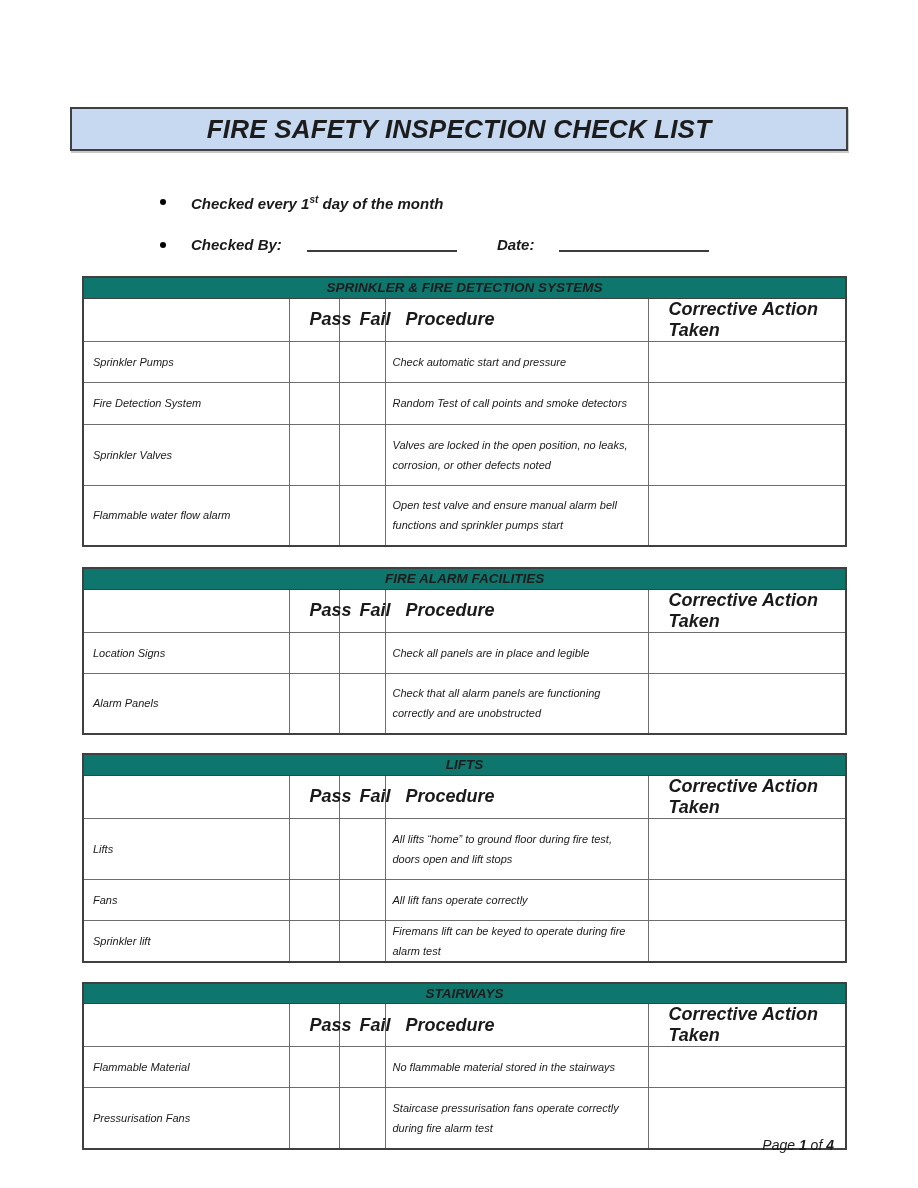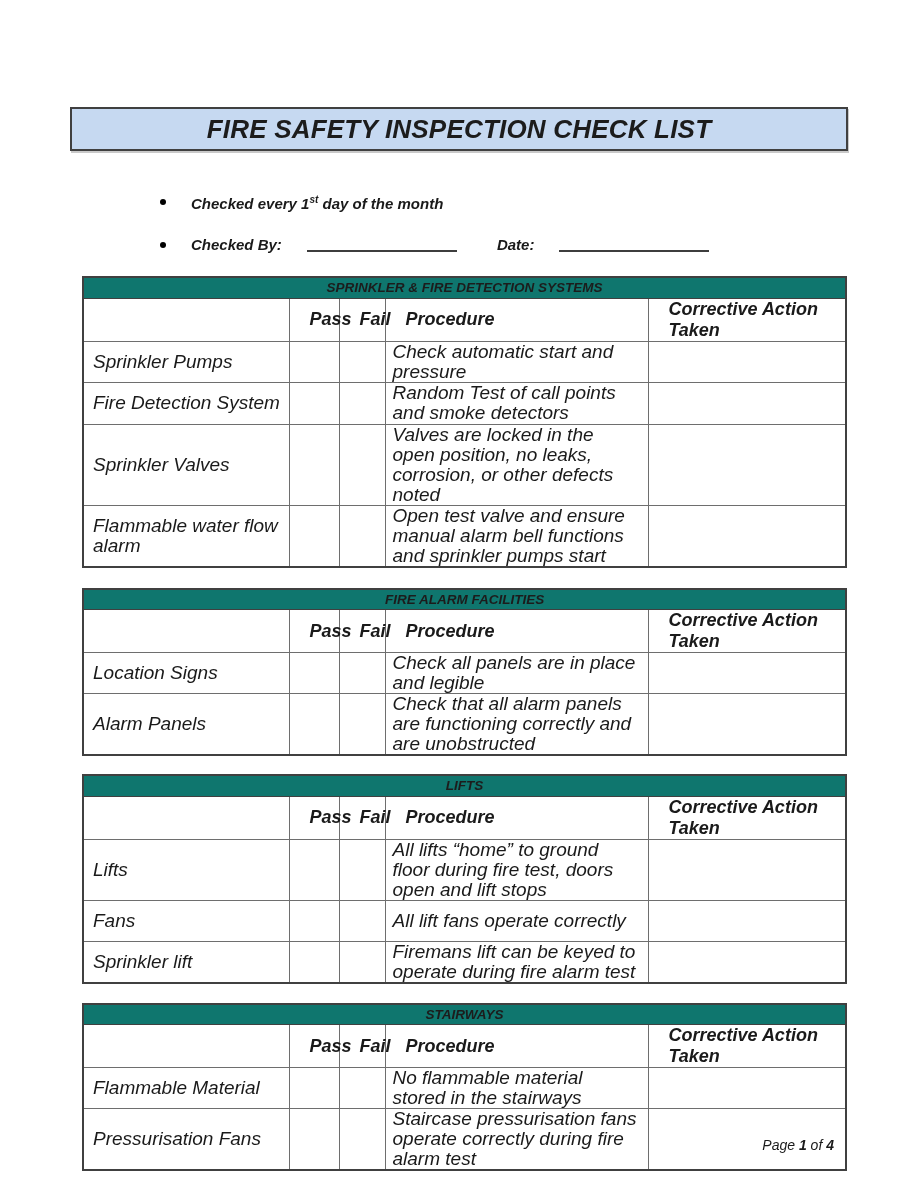--- a/index.html
+++ b/index.html
@@ -36,21 +36,21 @@
     border: 2px solid #404040;
   }
   .mt-t1 { margin-top: 21px; } .mt-t2 { margin-top: 20px; }
   .mt-t3 { margin-top: 18px; } .mt-t4 { margin-top: 19px; }
   table.check-table th, table.check-table td { border: 1px solid #6e6e6e; }
   tr.section-row th {
     background: #0f766e; height: 21px; font-size: 13.5px; font-weight: 700;
     text-align: center; color: #1c1c1c; border-bottom: 1px solid #404040; padding: 0 4px; margin-left: 23px;
   }
   tr.cols-row th { height: 21px; font-size: 18px; font-weight: 700; text-align: left; padding: 0 20px; }
-  td { font-size: 19px; line-height: 20px; vertical-align: middle; padding: 0 7px; }
+  td { font-size: 11px; line-height: 20px; vertical-align: middle; padding: 0 7px; }
   td.item { padding-left: 9px; }
   tr.h41 { height: 41px; } tr.h42 { height: 42px; } tr.h61 { height: 61px; }
 
   
   .page-number { position: absolute; top: 1137px; right: 84px; font-size: 14px; color: #1a1a1a; }
   .page-number .b { font-weight: 700; }
 
   .col-item { width: 206px; } .col-pass { width: 50px; } .col-fail { width: 46px; }
   .col-proc { width: 263px; } .col-corr { width: 198px; }
 </style>

